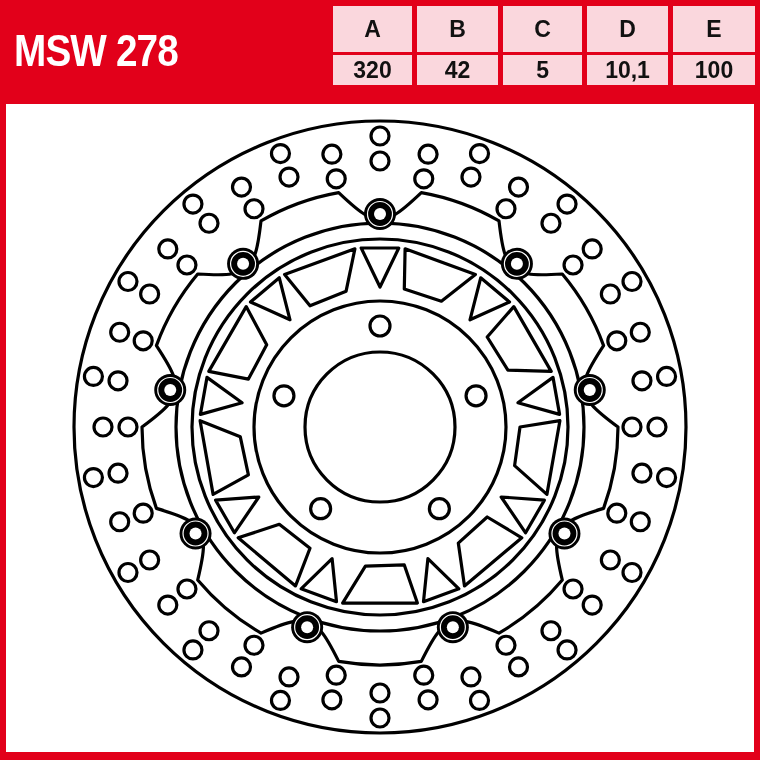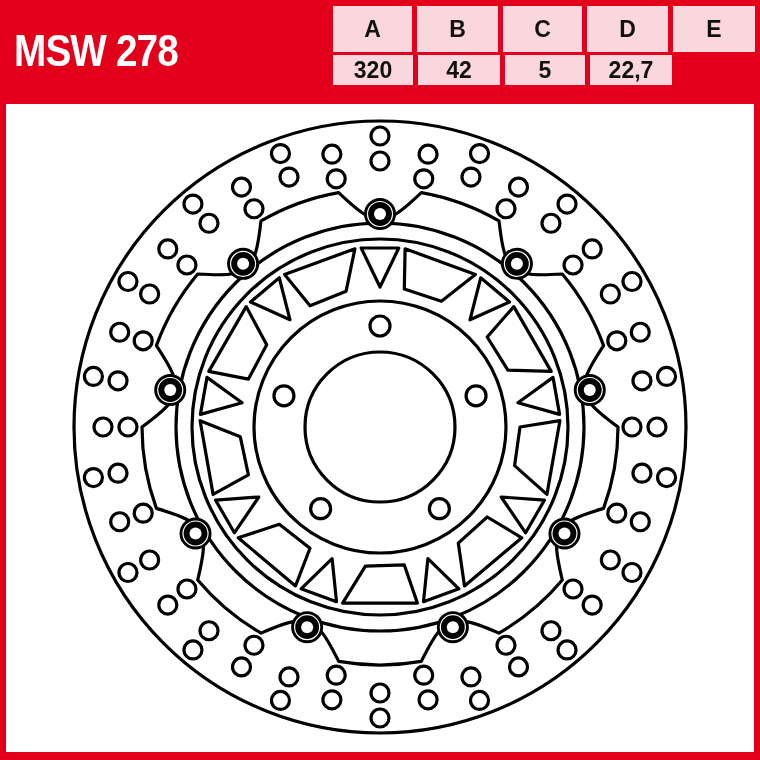--- a/index.html
+++ b/index.html
@@ -25,21 +25,22 @@
     <div class="cell c0">A</div>
     <div class="cell c1">B</div>
     <div class="cell c2">C</div>
     <div class="cell c3">D</div>
     <div class="cell c4">E</div>
   </div>
   <div class="spec-row values">
     <div class="cell c0">320</div>
     <div class="cell c1">42</div>
     <div class="cell c2">5</div>
-    <div class="cell c3">22,7</div>
+    <div class="cell c3">10,1</div>
+    <div class="cell c4">100</div>
   </div>
 </div>
 
 <div class="drawing-area"></div>
 
 <svg id="disc" width="760" height="760" viewBox="0 0 760 760">
   <g id="disc-lines" fill="none" stroke="#000" stroke-width="3.2" stroke-linejoin="round" stroke-linecap="round">
       <circle cx="380" cy="427" r="306"></circle>
       <circle cx="380" cy="136" r="9"></circle>
       <circle cx="380" cy="161" r="9"></circle>

